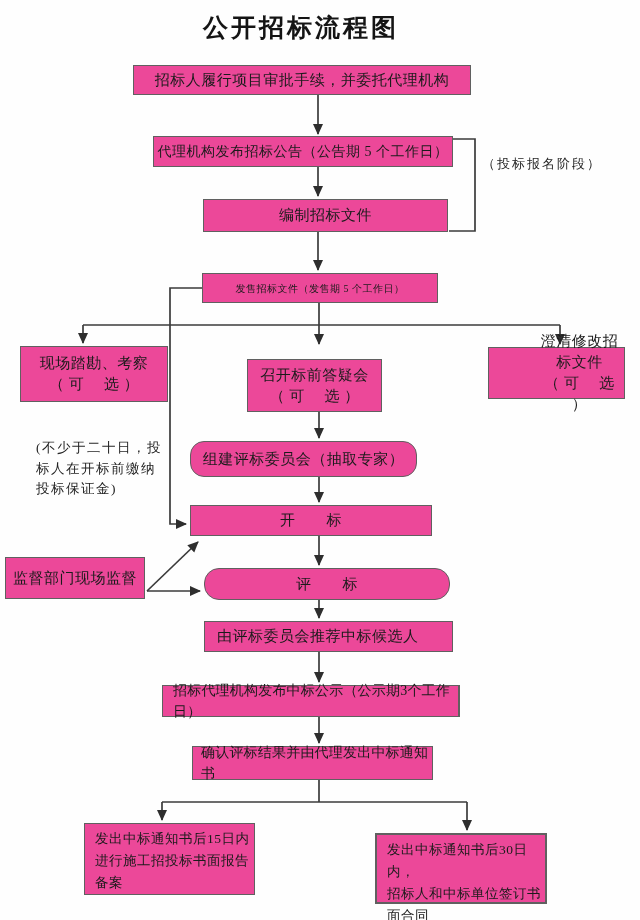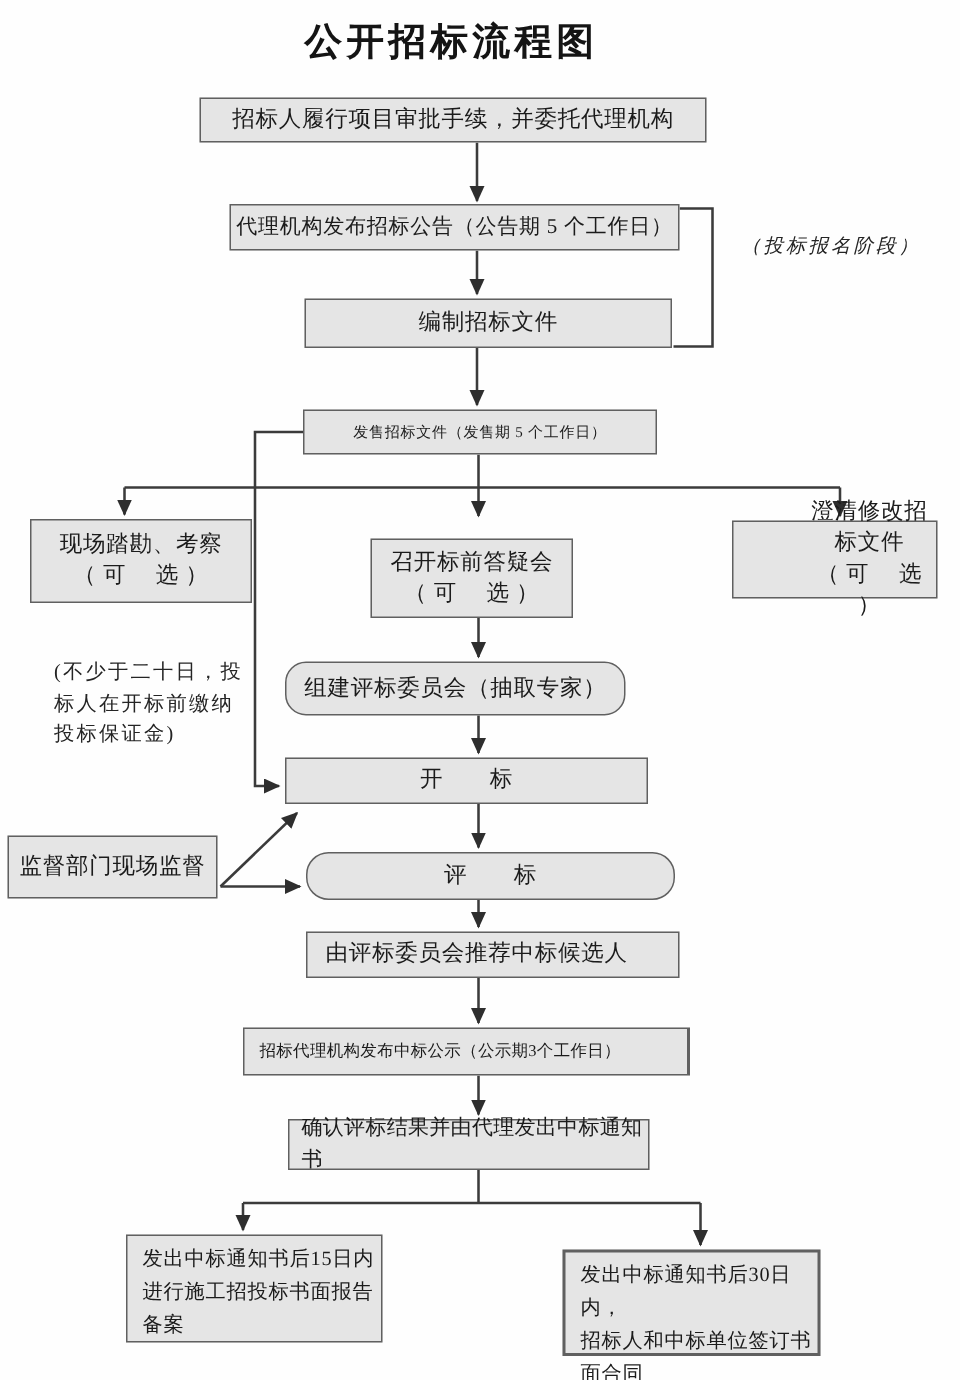--- a/index.html
+++ b/index.html
@@ -9,47 +9,47 @@
     font-family:"Liberation Serif","DejaVu Serif",serif;
   }
   .wires { position:absolute; left:0; top:0; width:640px; height:920px; }
   .title {
     position:absolute; top:11px; left:-19px; width:640px; margin:0;
     text-align:center; font-size:25px; font-weight:bold; letter-spacing:3px;
     color:#141414;
   }
   .box {
     position:absolute; box-sizing:border-box;
-    border:1.5px solid #606060; background:#e5e5e5;
+    border:1.5px solid #606060; background:#ec4899;
     display:flex; align-items:center; justify-content:center;
     text-align:center; white-space:pre-line;
     font-size:15px; line-height:21px; letter-spacing:0.5px; color:#1b1b1b;
   }
   .box.left { justify-content:flex-start; text-align:left; }
   .box.tl { align-items:flex-start; justify-content:flex-start; text-align:left; }
   .note { position:absolute; white-space:pre-line; color:#242424; }
 
   #n1   { left:133px; top:65px;  width:338px; height:30px; }
   #n2   { left:153px; top:136px; width:300px; height:31px; font-size:14px; }
   #n3   { left:203px; top:199px; width:245px; height:33px; }
   #n4   { left:202px; top:273px; width:236px; height:30px; font-size:10px; }
   #optL { left:20px;  top:346px; width:148px; height:56px; }
   #optM { left:247px; top:347px; width:135px; height:53px;margin-top:12px; }
   #optR { left:488px; top:347px; width:137px; height:52px;padding-left:46px; }
   #n5   { left:190px; top:441px; width:227px; height:36px;border-radius:14px; }
   #n6   { left:190px; top:505px; width:242px; height:31px; }
   #n7   { left:204px; top:568px; width:246px; height:32px;border-radius:15px; }
   #n8   { left:204px; top:621px; width:249px; height:31px; padding-left:12px; }
-  #n9   { left:162px; top:685px; width:298px; height:32px; font-size:11px; letter-spacing:0.2px; padding-left:10px; border-right-width:2.5px; }
+  #n9   { left:162px; top:685px; width:298px; height:32px; font-size:14px; letter-spacing:0.2px; padding-left:10px; border-right-width:2.5px; }
   #n10  { left:192px; top:746px; width:241px; height:34px; font-size:14px; letter-spacing:0.2px; padding-left:8px; }
   #bL   { left:84px;  top:823px; width:171px; height:72px; font-size:13.5px; line-height:22px; padding:4px 4px 0 10px; }
   #bR   { left:375px; top:833px; width:172px; height:71px; font-size:13.5px; line-height:22px; padding:4px 4px 0 10px; border-width:2px; }
   #sup  { left:5px;   top:557px; width:140px; height:42px; }
 
-  #note-phase   { left:494px; top:155px; font-size:13px; letter-spacing:2px;font-style:italic; }
+  #note-phase   { left:482px; top:155px; font-size:13px; letter-spacing:2px; }
   #note-deposit { left:36px;  top:438px; font-size:13.5px; line-height:20.5px; letter-spacing:1.5px; }
 </style>
 </head>
 <body>
 
 <div class="canvas">
 
   <svg class="wires" viewBox="0 0 640 920" xmlns="http://www.w3.org/2000/svg">
     <defs>
       <marker id="arr" markerUnits="userSpaceOnUse" markerWidth="12" markerHeight="11" refX="10" refY="5" orient="auto">

